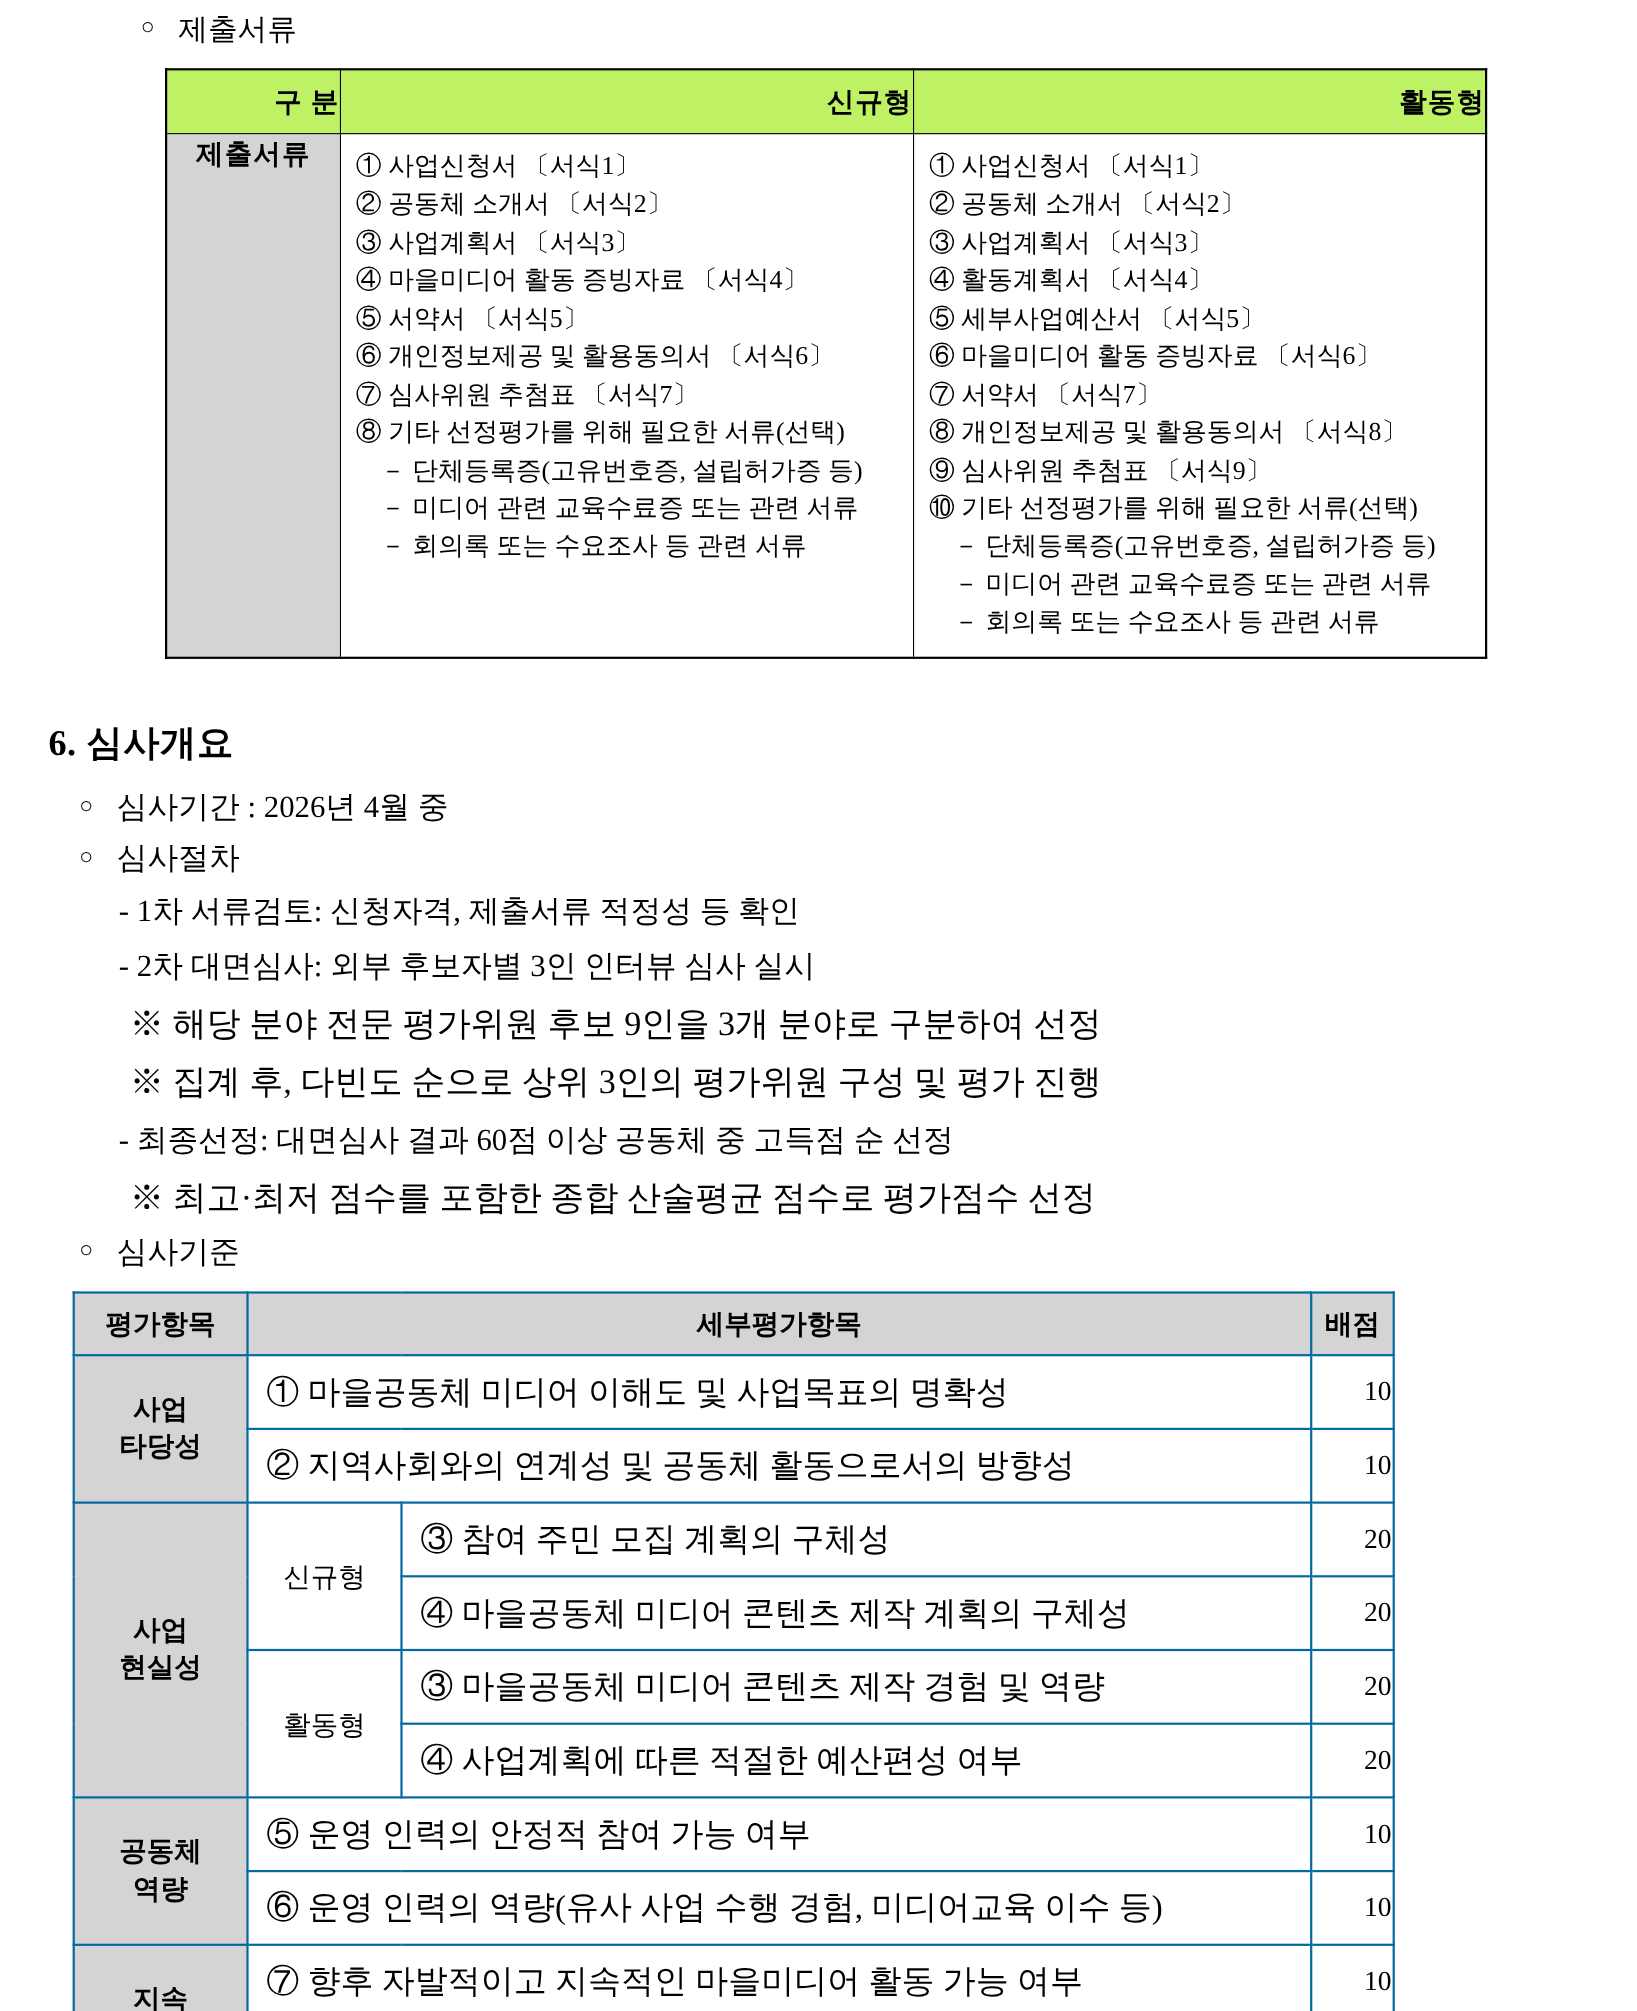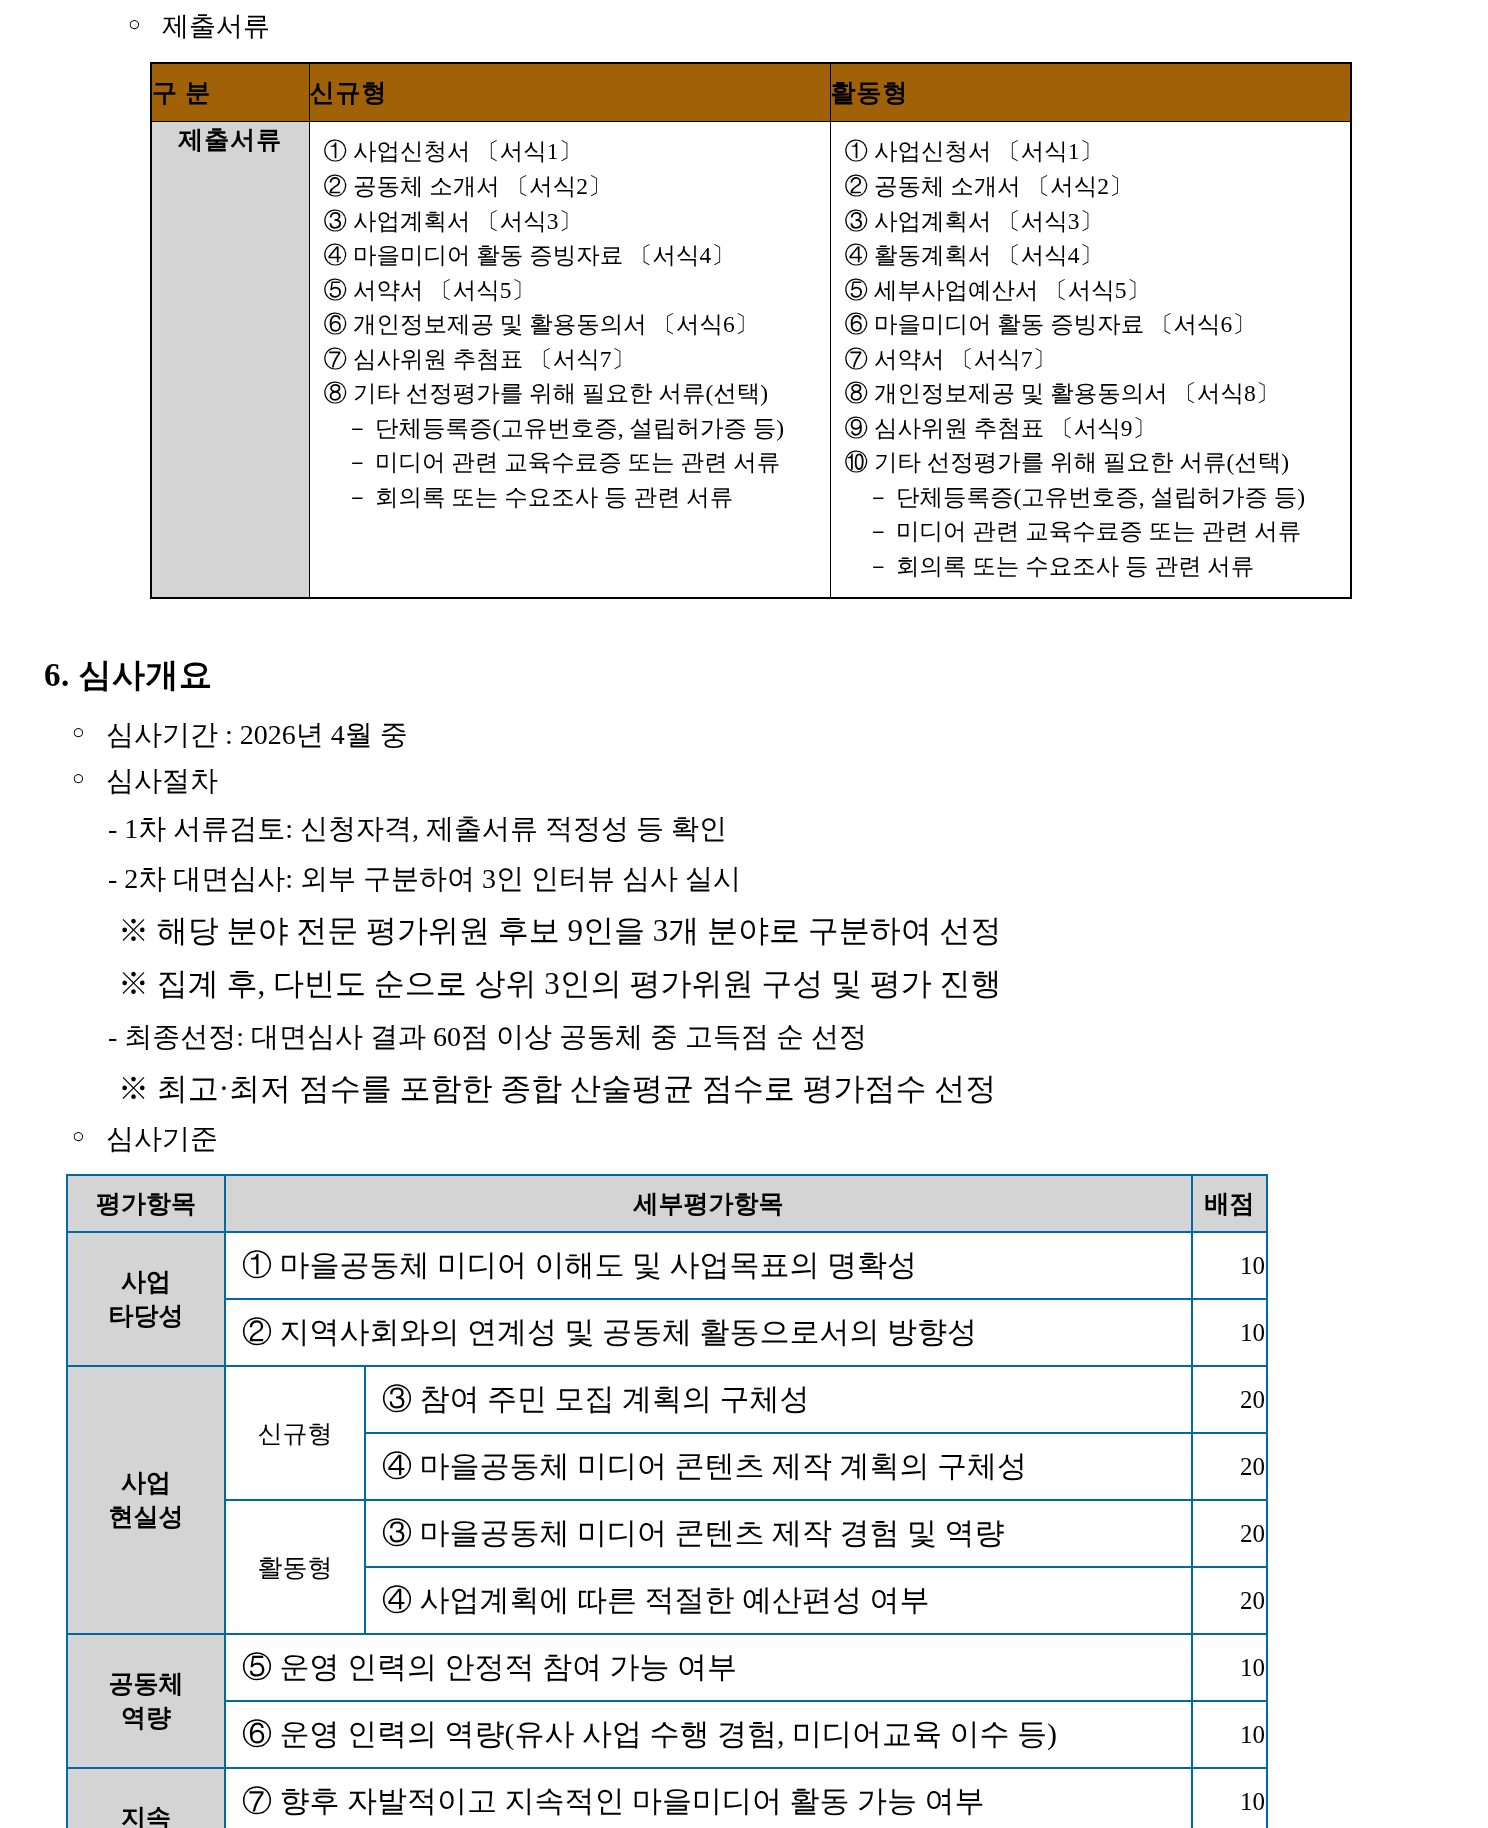--- a/index.html
+++ b/index.html
@@ -51,24 +51,24 @@
     width: 1200px;
     table-layout: fixed;
     border: 2px solid #000;
   }
   table.doc-table th,
   table.doc-table td {
     border: 1px solid #000;
     vertical-align: top;
   }
   table.doc-table th {
-    background: #a16207;
-    font-size: 25px;
-    font-weight: bold;
-    text-align: left;
+    background: #bef264;
+    font-size: 25px;
+    font-weight: bold;
+    text-align: right;
     padding: 12px 0;
     letter-spacing: 1px;
   }
   td.row-head {
     background: #d4d4d4;
     font-size: 25px;
     font-weight: bold;
     text-align: center;
     vertical-align: middle;
     letter-spacing: 1px;
@@ -230,21 +230,21 @@
         <span class="bullet-text">심사기간 : 2026년 4월 중</span>
       </div>
     </div>
 
     <div class="lvl1">
       <div class="bullet-line">
         <span class="bullet-mark">○</span>
         <span class="bullet-text">심사절차</span>
       </div>
       <div class="dash-line">- 1차 서류검토: 신청자격, 제출서류 적정성 등 확인</div>
-      <div class="dash-line">- 2차 대면심사: 외부 구분하여 3인 인터뷰 심사 실시</div>
+      <div class="dash-line">- 2차 대면심사: 외부 후보자별 3인 인터뷰 심사 실시</div>
       <div class="note-line">※ 해당 분야 전문 평가위원 후보 9인을 3개 분야로 구분하여 선정</div>
       <div class="note-line">※ 집계 후, 다빈도 순으로 상위 3인의 평가위원 구성 및 평가 진행</div>
       <div class="dash-line">- 최종선정: 대면심사 결과 60점 이상 공동체 중 고득점 순 선정</div>
       <div class="note-line">※ 최고·최저 점수를 포함한 종합 산술평균 점수로 평가점수 선정</div>
     </div>
 
     <div class="lvl1">
       <div class="bullet-line">
         <span class="bullet-mark">○</span>
         <span class="bullet-text">심사기준</span>

